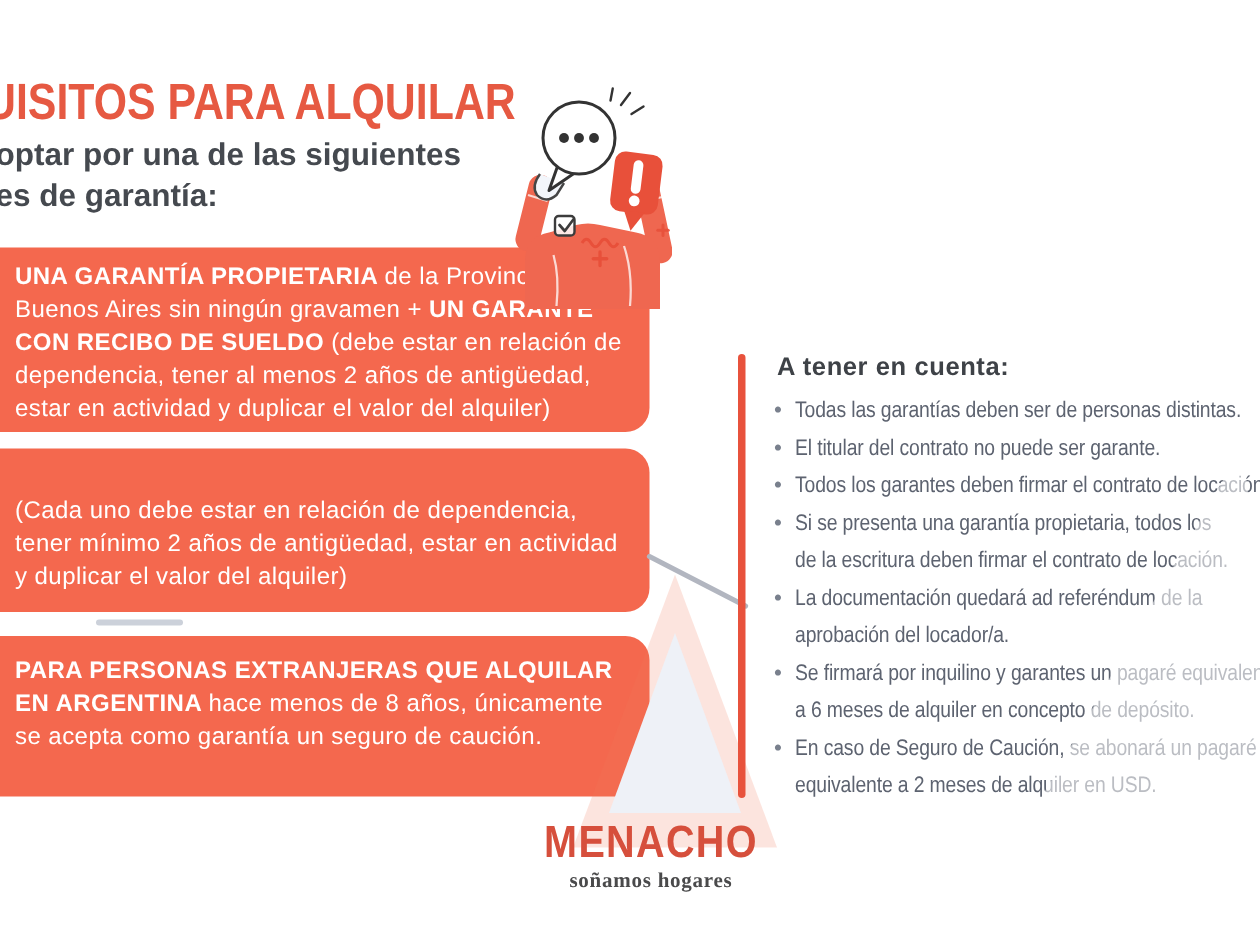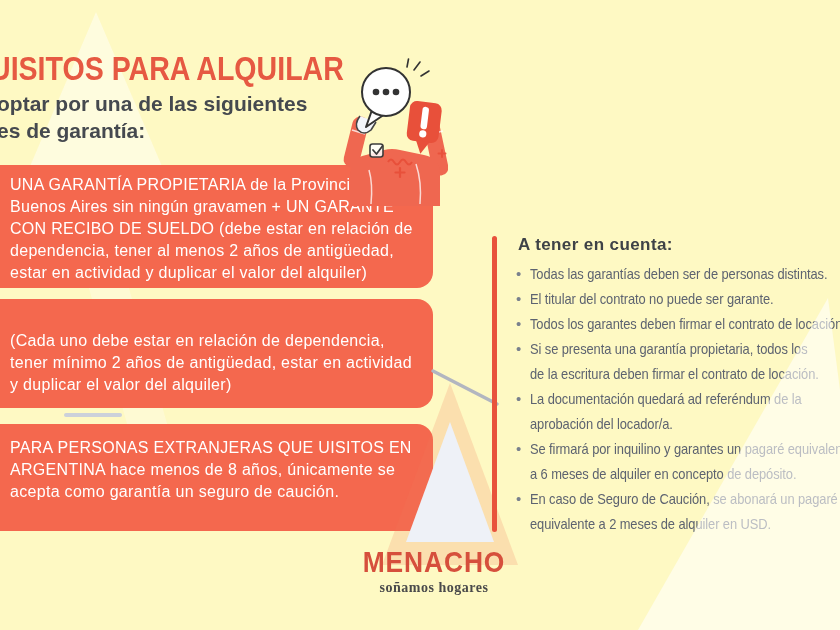--- a/index.html
+++ b/index.html
@@ -1,18 +1,18 @@
 <!DOCTYPE html>
 <html><head>
 <meta charset="utf-8">
 <style>
   html,body{margin:0;padding:0;background:#dfe3ea;}
   .canvas{
     position:relative; width:840px; height:630px; overflow:hidden;
-    background:#fef9c3;
+    background:#ffffff;
     font-family:"Liberation Sans","DejaVu Sans",sans-serif;
   }
   svg{display:block;}
   .wm{position:absolute; pointer-events:none;}
 
   
   .title{
     position:absolute; left:-10px; top:49px; white-space:nowrap;
     font-size:34px; font-weight:bold; color:#e65942; letter-spacing:0;
     transform:scaleX(.84); transform-origin:left top;
@@ -22,21 +22,21 @@
     font-size:21px; font-weight:bold; color:#45494f; line-height:27px;
     white-space:nowrap;
   }
 
   
   .obox{
     position:absolute; left:-24px; width:457px; border-radius:16px;
     background:#f4684e; color:#ffffff; box-sizing:border-box;
     padding:9px 16px 0 34px; font-size:16px; line-height:22px; letter-spacing:.3px;
   }
-  .obox .bold{font-weight:normal;}
+  .obox .bold{font-weight:bold;}
   .obox1{top:165px; height:123px;}
   .obox2{top:299px; height:109px;}
   .obox3{top:424px; height:107px; padding-top:13px;}
 
   
   .vdivider{
     position:absolute; left:492px; top:236px; width:5px; height:296px;
     border-radius:3px; background:#e8523c;
   }
 
@@ -87,21 +87,21 @@
   </svg>
 
   <div class="title">UISITOS PARA ALQUILAR</div>
   <div class="subtitle">
     <div>optar por una de las siguientes</div>
     <div>es de garantía:</div>
   </div>
 
   <div class="obox obox1"><span class="bold">UNA GARANTÍA PROPIETARIA </span><span>de la Provincia de Buenos Aires sin ningún gravamen + </span><span class="bold">UN GARANTE CON RECIBO DE SUELDO </span><span>(debe estar en relación de dependencia, tener al menos 2 años de antigüedad, estar en actividad y duplicar el valor del alquiler)</span></div>
   <div class="obox obox2"><br><span>(Cada uno debe estar en relación de dependencia, tener mínimo 2 años de antigüedad, estar en actividad y duplicar el valor del alquiler)</span></div>
-  <div class="obox obox3"><span class="bold">PARA PERSONAS EXTRANJERAS QUE UISITOS EN ARGENTINA </span><span>hace menos de 8 años, únicamente se acepta como garantía un seguro de caución.</span></div>
+  <div class="obox obox3"><span class="bold">PARA PERSONAS EXTRANJERAS QUE ALQUILAR EN ARGENTINA </span><span>hace menos de 8 años, únicamente se acepta como garantía un seguro de caución.</span></div>
 
   <svg class="wm" style="left:370px;top:360px;" width="160" height="210" viewBox="0 0 160 210">
     <polygon points="80,23 12,205 148,205" fill="rgba(242,118,92,0.20)"></polygon>
     <polygon points="80,62 36,182 124,182" fill="#eef1f7"></polygon>
     <line x1="63" y1="11" x2="127" y2="44" stroke="#b2b6c0" stroke-width="3.5" stroke-linecap="round"></line>
   </svg>
   <div class="dash"></div>
 
   <div class="vdivider"></div>
 

